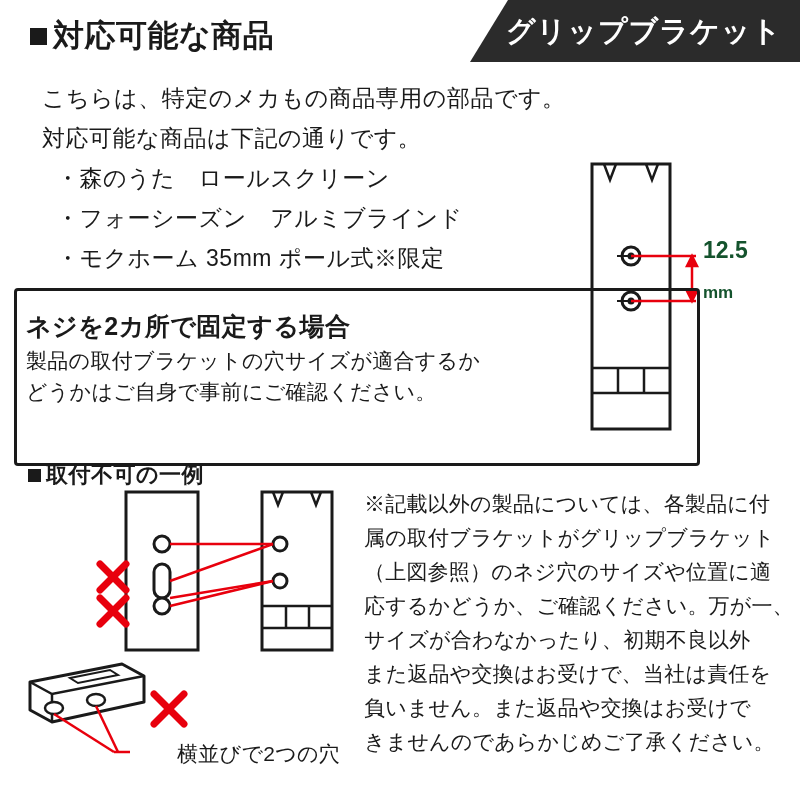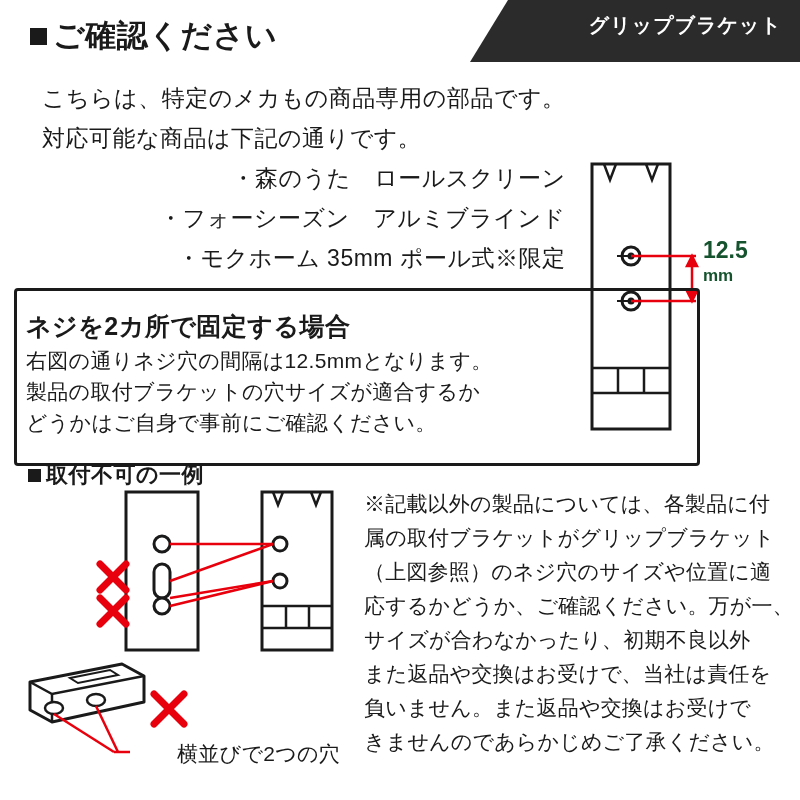--- a/index.html
+++ b/index.html
@@ -29,21 +29,21 @@
     height: 62px;
     background: #2b2b2b;
     
     clip-path: polygon(38px 0, 100% 0, 100% 100%, 0 100%);
   }
   .header-tab-label {
     position: absolute;
     top: 12px;
     right: 18px;
     color: #ffffff;
-    font-size: 20px;
+    font-size: 29px;
     font-weight: bold;
     letter-spacing: 1px;
     white-space: nowrap;
   }
   .page-title {
     position: absolute;
     left: 30px;
     top: 15px;
     font-size: 31px;
     font-weight: bold;
@@ -63,21 +63,21 @@
   .intro {
     position: absolute;
     left: 42px;
     top: 78px;
     font-size: 23px;
     line-height: 40px;
     letter-spacing: 0.5px;
     white-space: nowrap;
   }
   .intro .ln { display: block; }
-  .intro .item { margin-left: 14px; text-align: right; }
+  .intro .item { margin-left: 14px; }
 
   
   .fig-top {
     position: absolute;
     left: 500px;
     top: 156px;
     width: 275px;
     height: 292px;
   }
   .fig-top .dim-label {
@@ -86,21 +86,21 @@
     top: 83px;
     color: #14532d;
     font-size: 23px;
     font-weight: bold;
     line-height: 23px;
     text-align: left;
   }
   .fig-top .dim-label .unit {
     font-size: 17px;
     display: block;
-    margin-top: 2px;
+    margin-top: 19px;
   }
 
   
   .screw-box {
     position: absolute;
     left: 14px;
     top: 288px;
     width: 680px;
     height: 172px;
     border: 3px solid #1a1a1a;
@@ -176,21 +176,21 @@
 </style>
 </head>
 <body>
 
 <div class="page">
 
   <div class="header-tab"></div>
   <div class="header-tab-label">グリップブラケット</div>
 
   <div class="page-title">
-    <span class="sq-bullet"></span><span>ご確認ください</span>
+    <span class="sq-bullet"></span><span>対応可能な商品</span>
   </div>
 
   <div class="intro">
     <span class="ln">こちらは、特定のメカもの商品専用の部品です。</span>
     <span class="ln">対応可能な商品は下記の通りです。</span>
     <span class="ln item">・森のうた　ロールスクリーン</span>
     <span class="ln item">・フォーシーズン　アルミブラインド</span>
     <span class="ln item">・モクホーム 35mm ポール式※限定</span>
   </div>
 
@@ -228,21 +228,20 @@
     </svg>
     <div class="dim-label">
       <span>12.5</span>
       <span class="unit">mm</span>
     </div>
   </div>
 
   <div class="screw-box"></div>
   <div class="screw-title">ネジを2カ所で固定する場合</div>
   <div class="screw-body">
-    <span class="ln">右図の通りネジ穴の間隔は12.5mmとなります。</span>
     <span class="ln">製品の取付ブラケットの穴サイズが適合するか</span>
     <span class="ln">どうかはご自身で事前にご確認ください。</span>
   </div>
 
   <div class="ng-title">
     <span class="sq"></span><span>取付不可の一例</span>
   </div>
 
   <div class="fig-ng">
     <svg width="340" height="300" viewBox="0 0 340 300">

